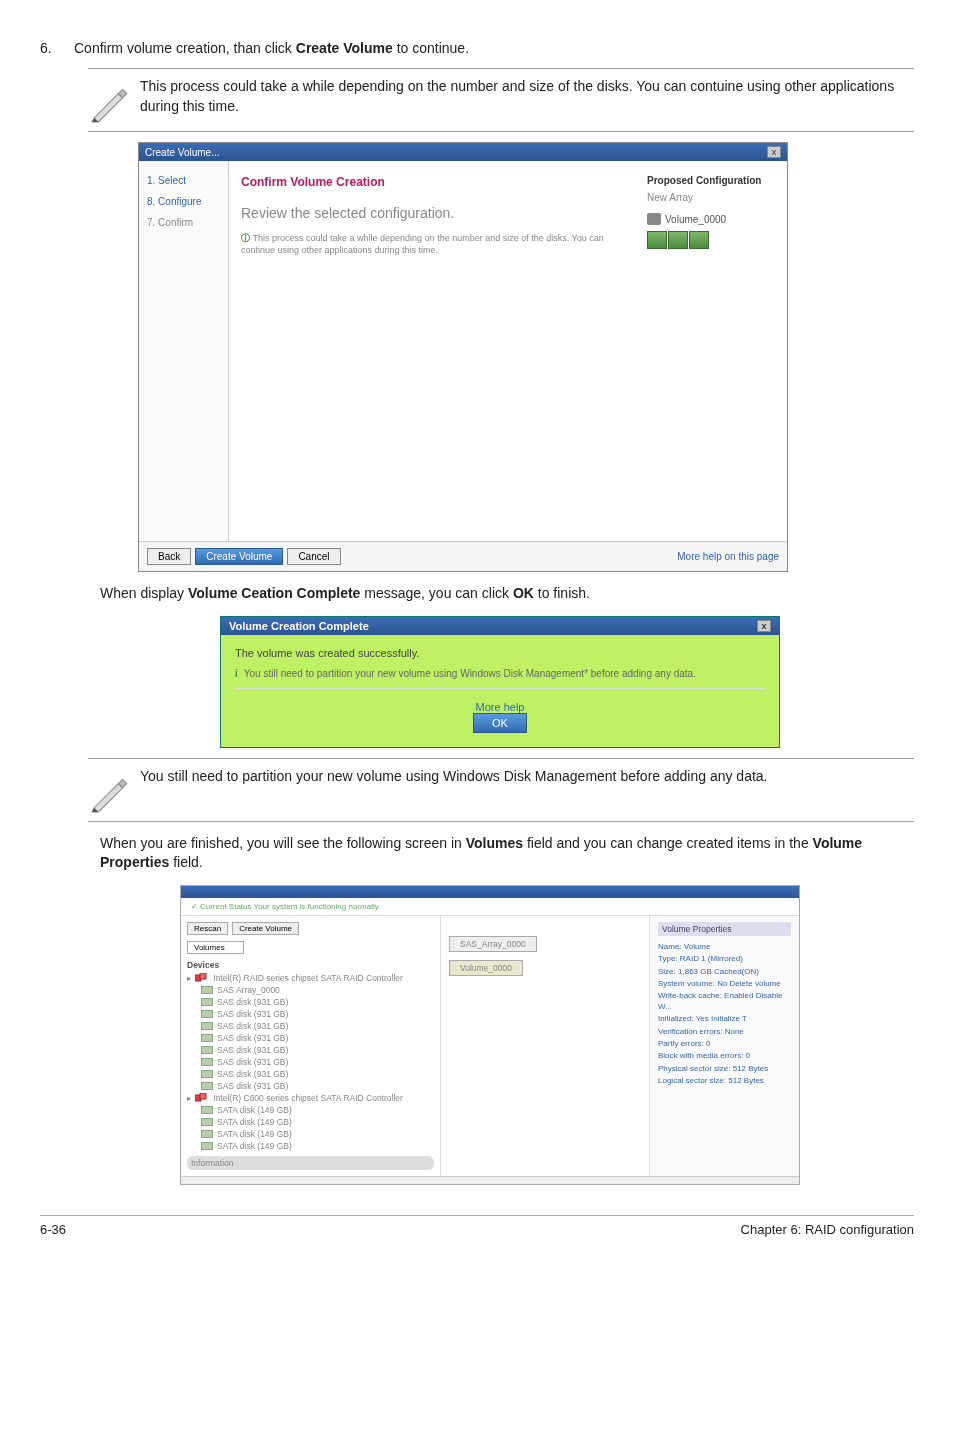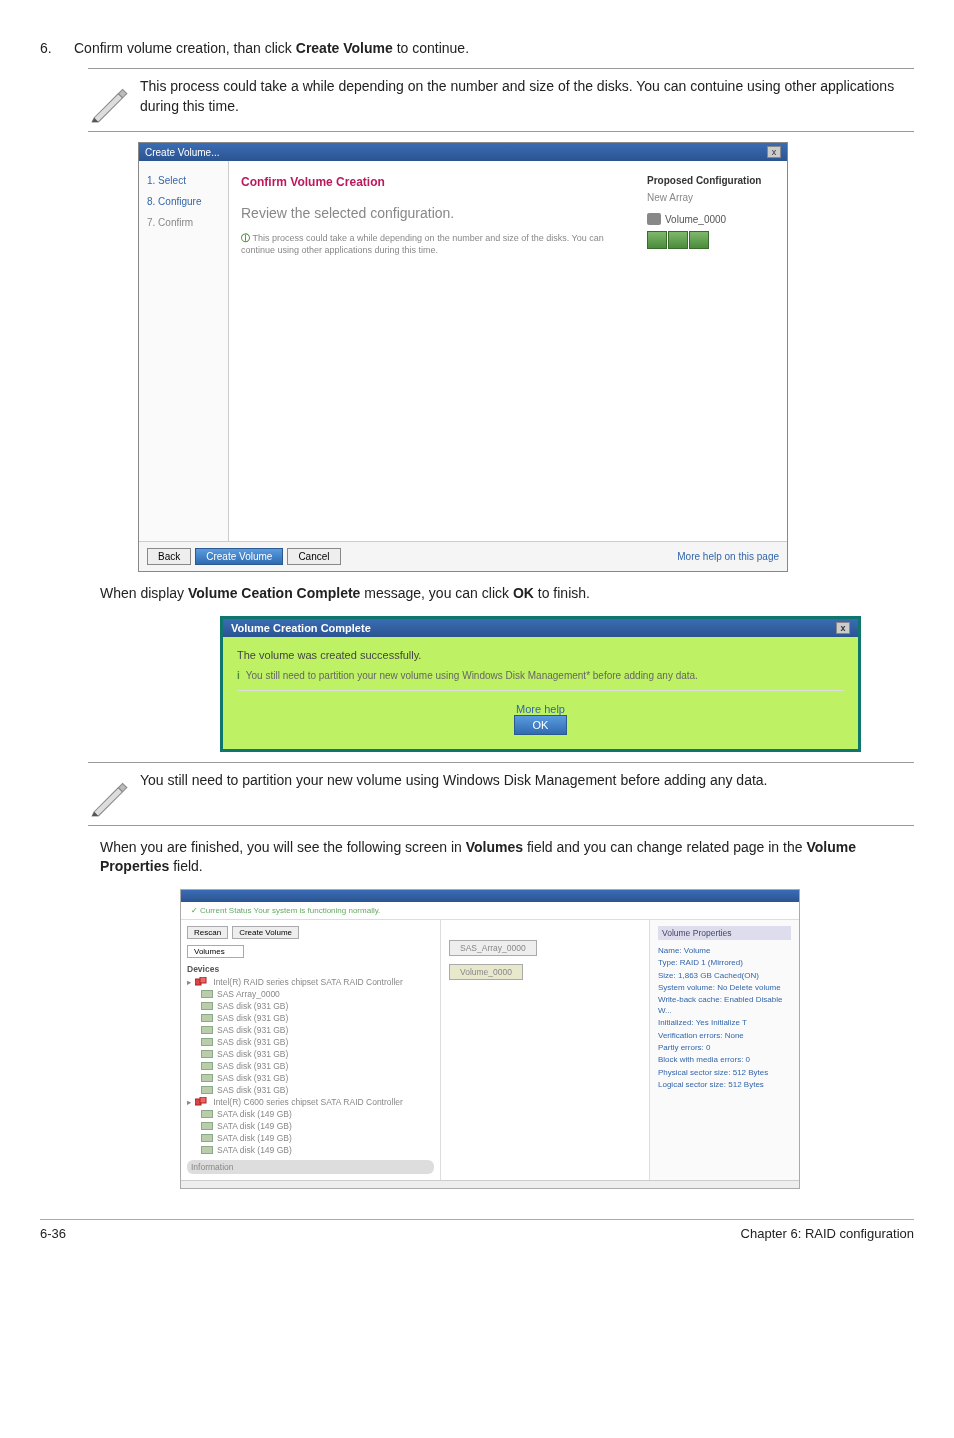--- a/index.html
+++ b/index.html
@@ -37,21 +37,21 @@
   .dlg1-right .vol-row { display:flex; align-items:center; gap:4px; margin-bottom:6px;}
   .raid-strip { display:flex; gap:1px; margin-top:4px; }
   .raid-strip span { width:20px; height:18px; background: linear-gradient(#7fb86d,#4a8c3a); border:1px solid #3a6b2c; }
   .dlg1-footer { border-top:1px solid #ccc; padding:6px 8px; display:flex; justify-content:space-between; align-items:center; background:#f5f5f5;}
   .dlg1-footer .btns { display:flex; gap:4px; }
   .dlg1-footer button { font-size:10px; padding:2px 10px; border:1px solid #888; background:#eee; }
   .dlg1-footer button.primary { background: linear-gradient(#5a9be0,#2f6bb0); color:#fff; border-color:#2a5a90; }
   .dlg1-footer .help { color:#3366aa; font-size:10px; }
   
   
-  .dlg2 { width: 641px; border:3px solid #0f766e; margin: 10px 8px 10px 180px; font-size:11px; }
+  .dlg2 { width: 560px; border:1px solid #0f766e; margin: 10px 8px 10px 180px; font-size:11px; }
   .dlg2-title { background:linear-gradient(#3a6cb5,#2b5490); color:#fff; padding:3px 8px; font-weight:bold; font-size:11px; display:flex; justify-content:space-between; align-items:center;}
   .dlg2-title .xbtn { background:#ccc; color:#333; width:14px; height:12px; display:flex; align-items:center; justify-content:center; font-size:9px; border:1px solid #888;}
   .dlg2-body { padding:12px 14px; background:#bef264; }
   .dlg2-body .msg1 { margin-bottom:8px; color:#444; }
   .dlg2-body .info2 { display:flex; gap:6px; color:#666; font-size:10px; line-height:1.3; margin-bottom:8px;}
   .dlg2-body .info2 .ii { color:#4a8c3a; font-weight:bold; }
   .dlg2-body hr { border:none; border-top:1px solid #ddd; margin:8px 0; }
   .dlg2-footer { display:flex; justify-content:space-between; align-items:center; padding:4px 0 2px 0;flex-direction:column;}
   .dlg2-footer a { color:#3366aa; font-size:11px; text-decoration:none; }
   .dlg2-footer button { background:linear-gradient(#5a9be0,#2f6bb0); color:#fff; border:1px solid #2a5a90; padding:3px 18px; font-size:11px;}
@@ -184,21 +184,21 @@
         <path d="M28 12 L32 8 L36 12 L32 16 Z" fill="#bbb" stroke="#888"></path>
         <path d="M3 39 L9 39 L5 35 Z" fill="#555"></path>
       </svg>
   </div>
   <div class="note-text">You still need to partition your new volume using Windows Disk Management before adding any data.</div>
 </div>
 
 <hr class="sep">
 
 <div class="para">
-  <span>When you are finished, you will see the following screen in </span><b>Volumes</b><span> field and you can change related page in the </span><b>Volume Properties</b><span> field.</span>
+  <span>When you are finished, you will see the following screen in </span><b>Volumes</b><span> field and you can change created items in the </span><b>Volume Properties</b><span> field.</span>
 </div>
 
 <div class="dlg3">
   <div class="dlg3-top"></div>
   <div class="dlg3-status">Current Status Your system is functioning normally.</div>
   <div class="dlg3-body">
     <div class="dlg3-left">
       <div class="toolbar">
         <button>Rescan</button>
         <button>Create Volume</button>

